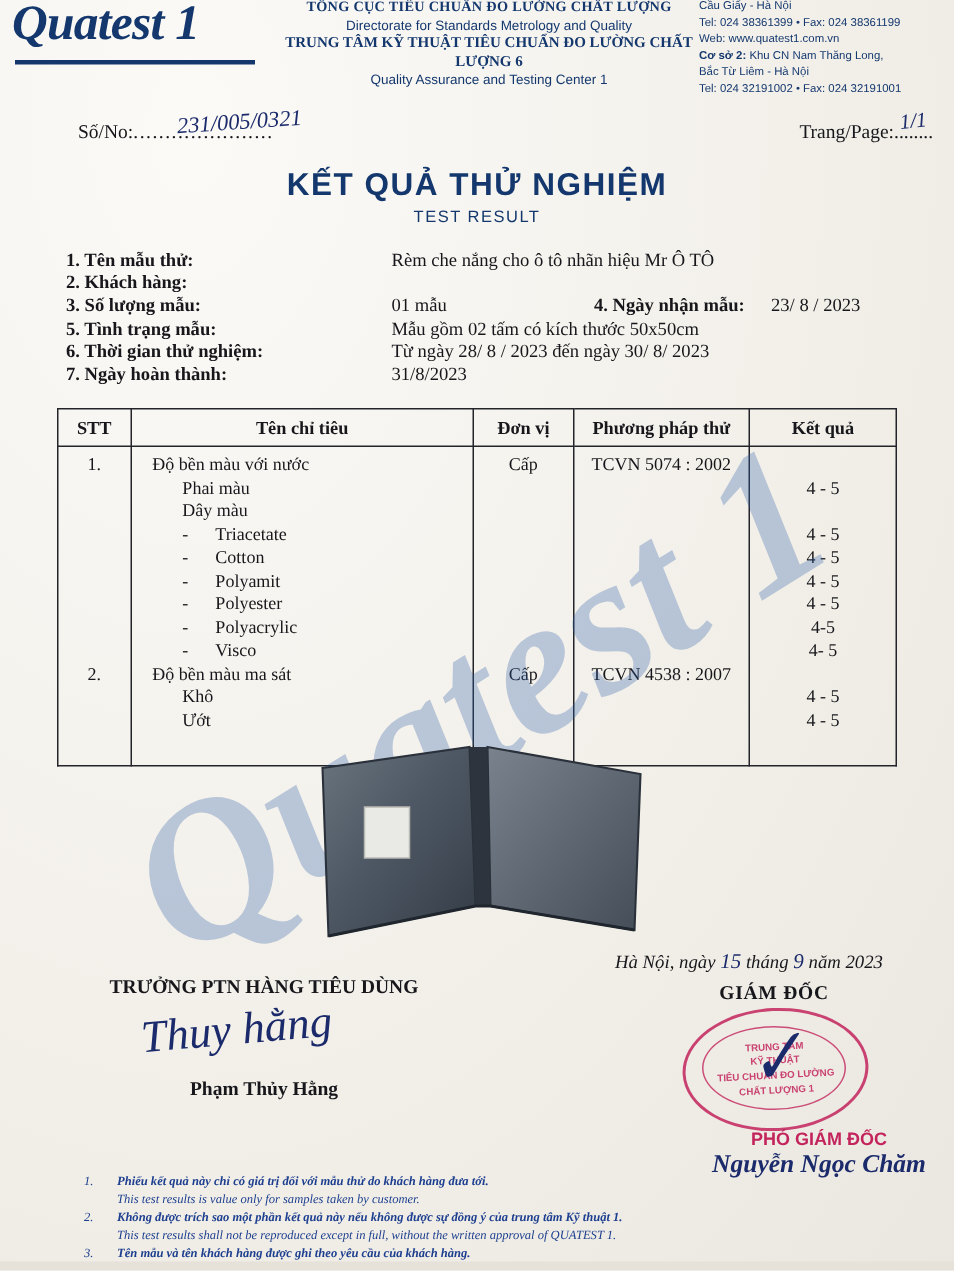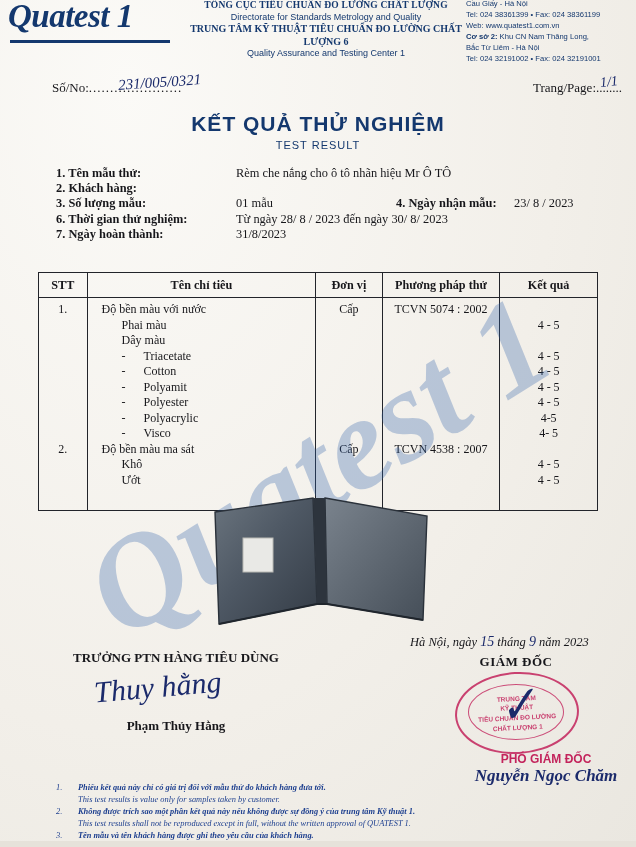--- a/index.html
+++ b/index.html
@@ -68,22 +68,22 @@
     font-size:21px;font-weight:bold;color:#14386e;letter-spacing:1px;
   }
   .subtitle{
     position:absolute;left:0;top:139px;width:636px;text-align:center;
     font-family:"Liberation Sans",sans-serif;
     font-size:11px;color:#14386e;letter-spacing:1px;
   }
   
   .info{position:absolute;left:44px;top:166px;width:560px;font-size:12.4px;}
   .info .row{position:relative;height:15.2px;}
-  .info .lbl{position:absolute;left:12px;top:0;font-weight:bold;}
-  .info .val{position:absolute;left:192px;top:0;font-weight:normal;}
+  .info .lbl{position:absolute;left:0;top:0;font-weight:bold;}
+  .info .val{position:absolute;left:217px;top:0;font-weight:normal;}
   .info .lbl2{position:absolute;left:352px;top:0;font-weight:bold;}
   .info .val2{position:absolute;left:470px;top:0;}
   
   .tbl{
     position:absolute;left:38px;top:272px;width:560px;
     border-collapse:collapse;font-size:12px;
   }
   .tbl th,.tbl td{border:1px solid #22242a;padding:0;}
   .tbl th{
     font-weight:bold;text-align:center;height:24px;font-size:12.2px;
@@ -227,20 +227,24 @@
       <span class="val">Rèm che nắng cho ô tô nhãn hiệu Mr Ô TÔ</span>
     </div>
     <div class="row">
       <span class="lbl">2. Khách hàng:</span>
     </div>
     <div class="row">
       <span class="lbl">3. Số lượng mẫu:</span>
       <span class="val">01 mẫu</span>
       <span class="lbl2">4. Ngày nhận mẫu:</span>
       <span class="val2">23/ 8 / 2023</span>
+    </div>
+    <div class="row">
+      <span class="lbl">5. Tình trạng mẫu:</span>
+      <span class="val">Mẫu gồm 02 tấm có kích thước 50x50cm</span>
     </div>
     <div class="row">
       <span class="lbl">6. Thời gian thử nghiệm:</span>
       <span class="val">Từ ngày 28/ 8 / 2023 đến ngày 30/ 8/ 2023</span>
     </div>
     <div class="row">
       <span class="lbl">7. Ngày hoàn thành:</span>
       <span class="val">31/8/2023</span>
     </div>
   </div>

